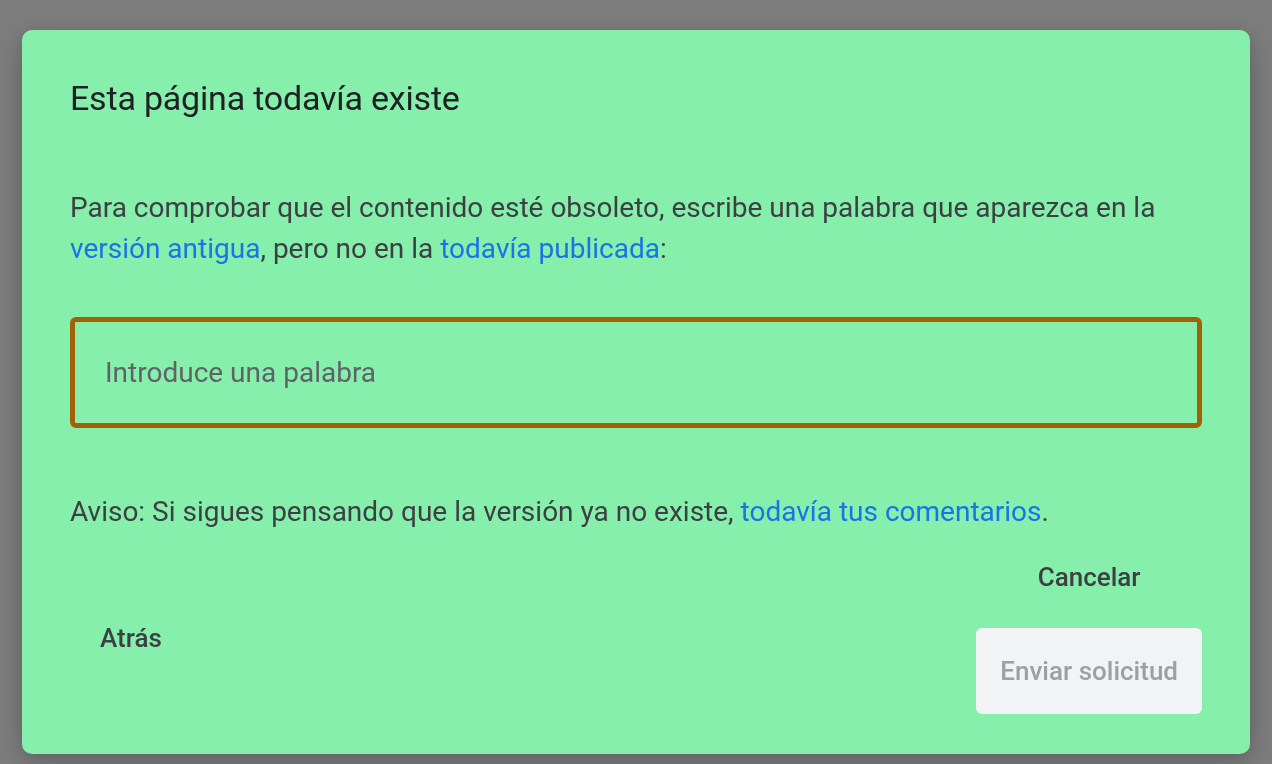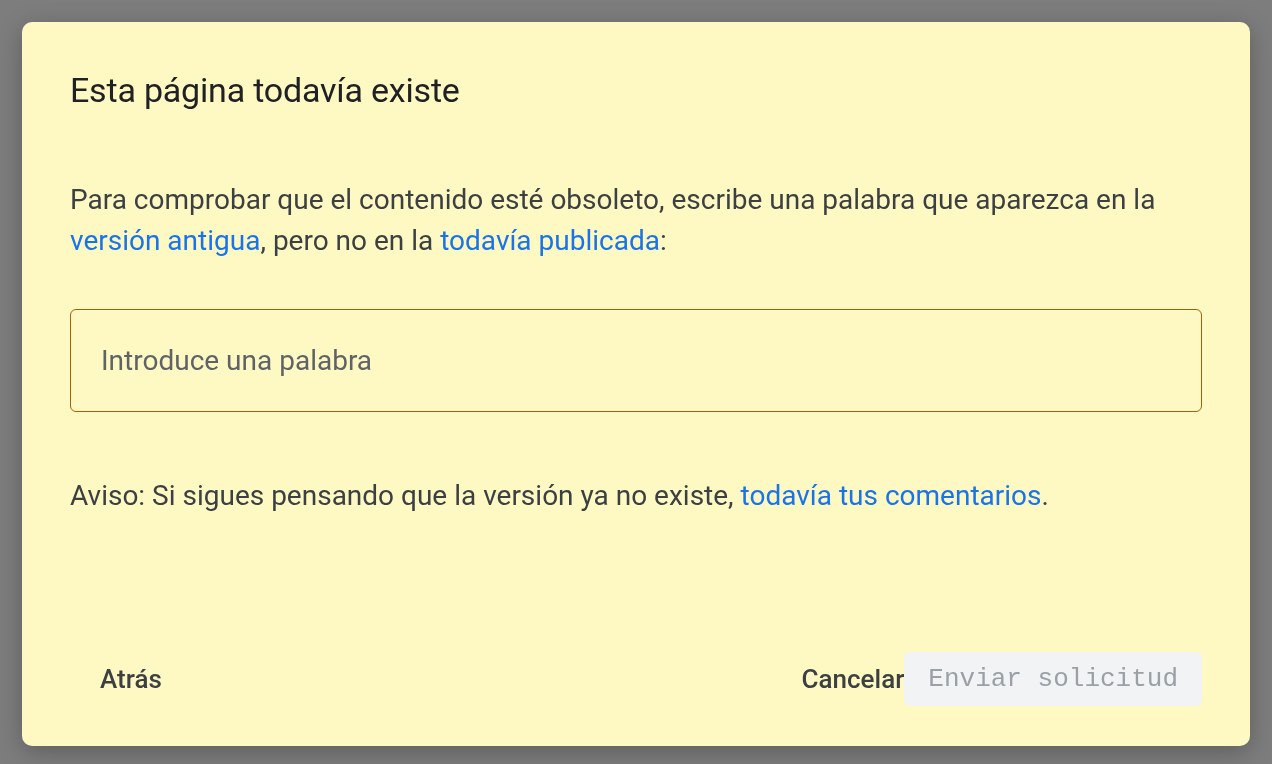--- a/index.html
+++ b/index.html
@@ -15,24 +15,24 @@
       overflow: hidden;
       position: relative;
     }
     .backdrop {
       position: absolute;
       inset: 0;
       background: #7d7d7d;
     }
     .dialog {
       position: absolute;
-      top: 22px;
+      top: 30px;
       left: 22px;
       right: 22px;
-      background: #fef9c3;
+      background: #86efac;
       border-radius: 10px;
       box-shadow: 0 6px 24px rgba(0,0,0,0.25);
       padding: 48px 48px 40px 48px;
       height: 724px;
       display: flex;
       flex-direction: column;
     }
     .dialog-title {
       font-size: 34px;
       font-weight: 400;
@@ -47,21 +47,21 @@
       line-height: 1.45;
       margin-bottom: 48px;
     }
     .link {
       color: #1a73e8;
       text-decoration: none;
       cursor: pointer;
       text-align: right;
     }
     .input-container {
-      border: 1px solid #a16207;
+      border: 5px solid #a16207;
       border-radius: 6px;
       padding: 34px 30px;
       margin-bottom: 64px;
     }
     .input-field {
       border: none;
       outline: none;
       width: 100%;
       font-size: 28px;
       color: #3c4043;
@@ -83,44 +83,45 @@
       align-items: center;
       justify-content: space-between;
       padding-top: 20px;
     }
     .footer-left {
       display: flex;
     }
     .footer-right {
       display: flex;
       align-items: center;
+      gap: 36px;
+      flex-direction: column;
     }
     .btn {
       font-size: 26px;
       font-weight: 500;
       cursor: pointer;
       border: none;
       background: transparent;
       font-family: inherit;
       padding: 0;
     }
     .btn-back {
       color: #3c4043;
       padding-left: 30px;
     }
     .btn-cancel {
       color: #3c4043;
     }
     .btn-submit {
       background: #f1f3f4;
       color: #9aa0a6;
-      padding: 12px 24px;
+      padding: 28px 24px;
       border-radius: 6px;
       cursor: not-allowed;
-      font-family: Liberation Mono, monospace;
     }
   </style>
 </head>
 <body>
 
 <div class="backdrop"></div>
 
 <div class="dialog">
   <h1 class="dialog-title">Esta página todavía existe</h1>
 

